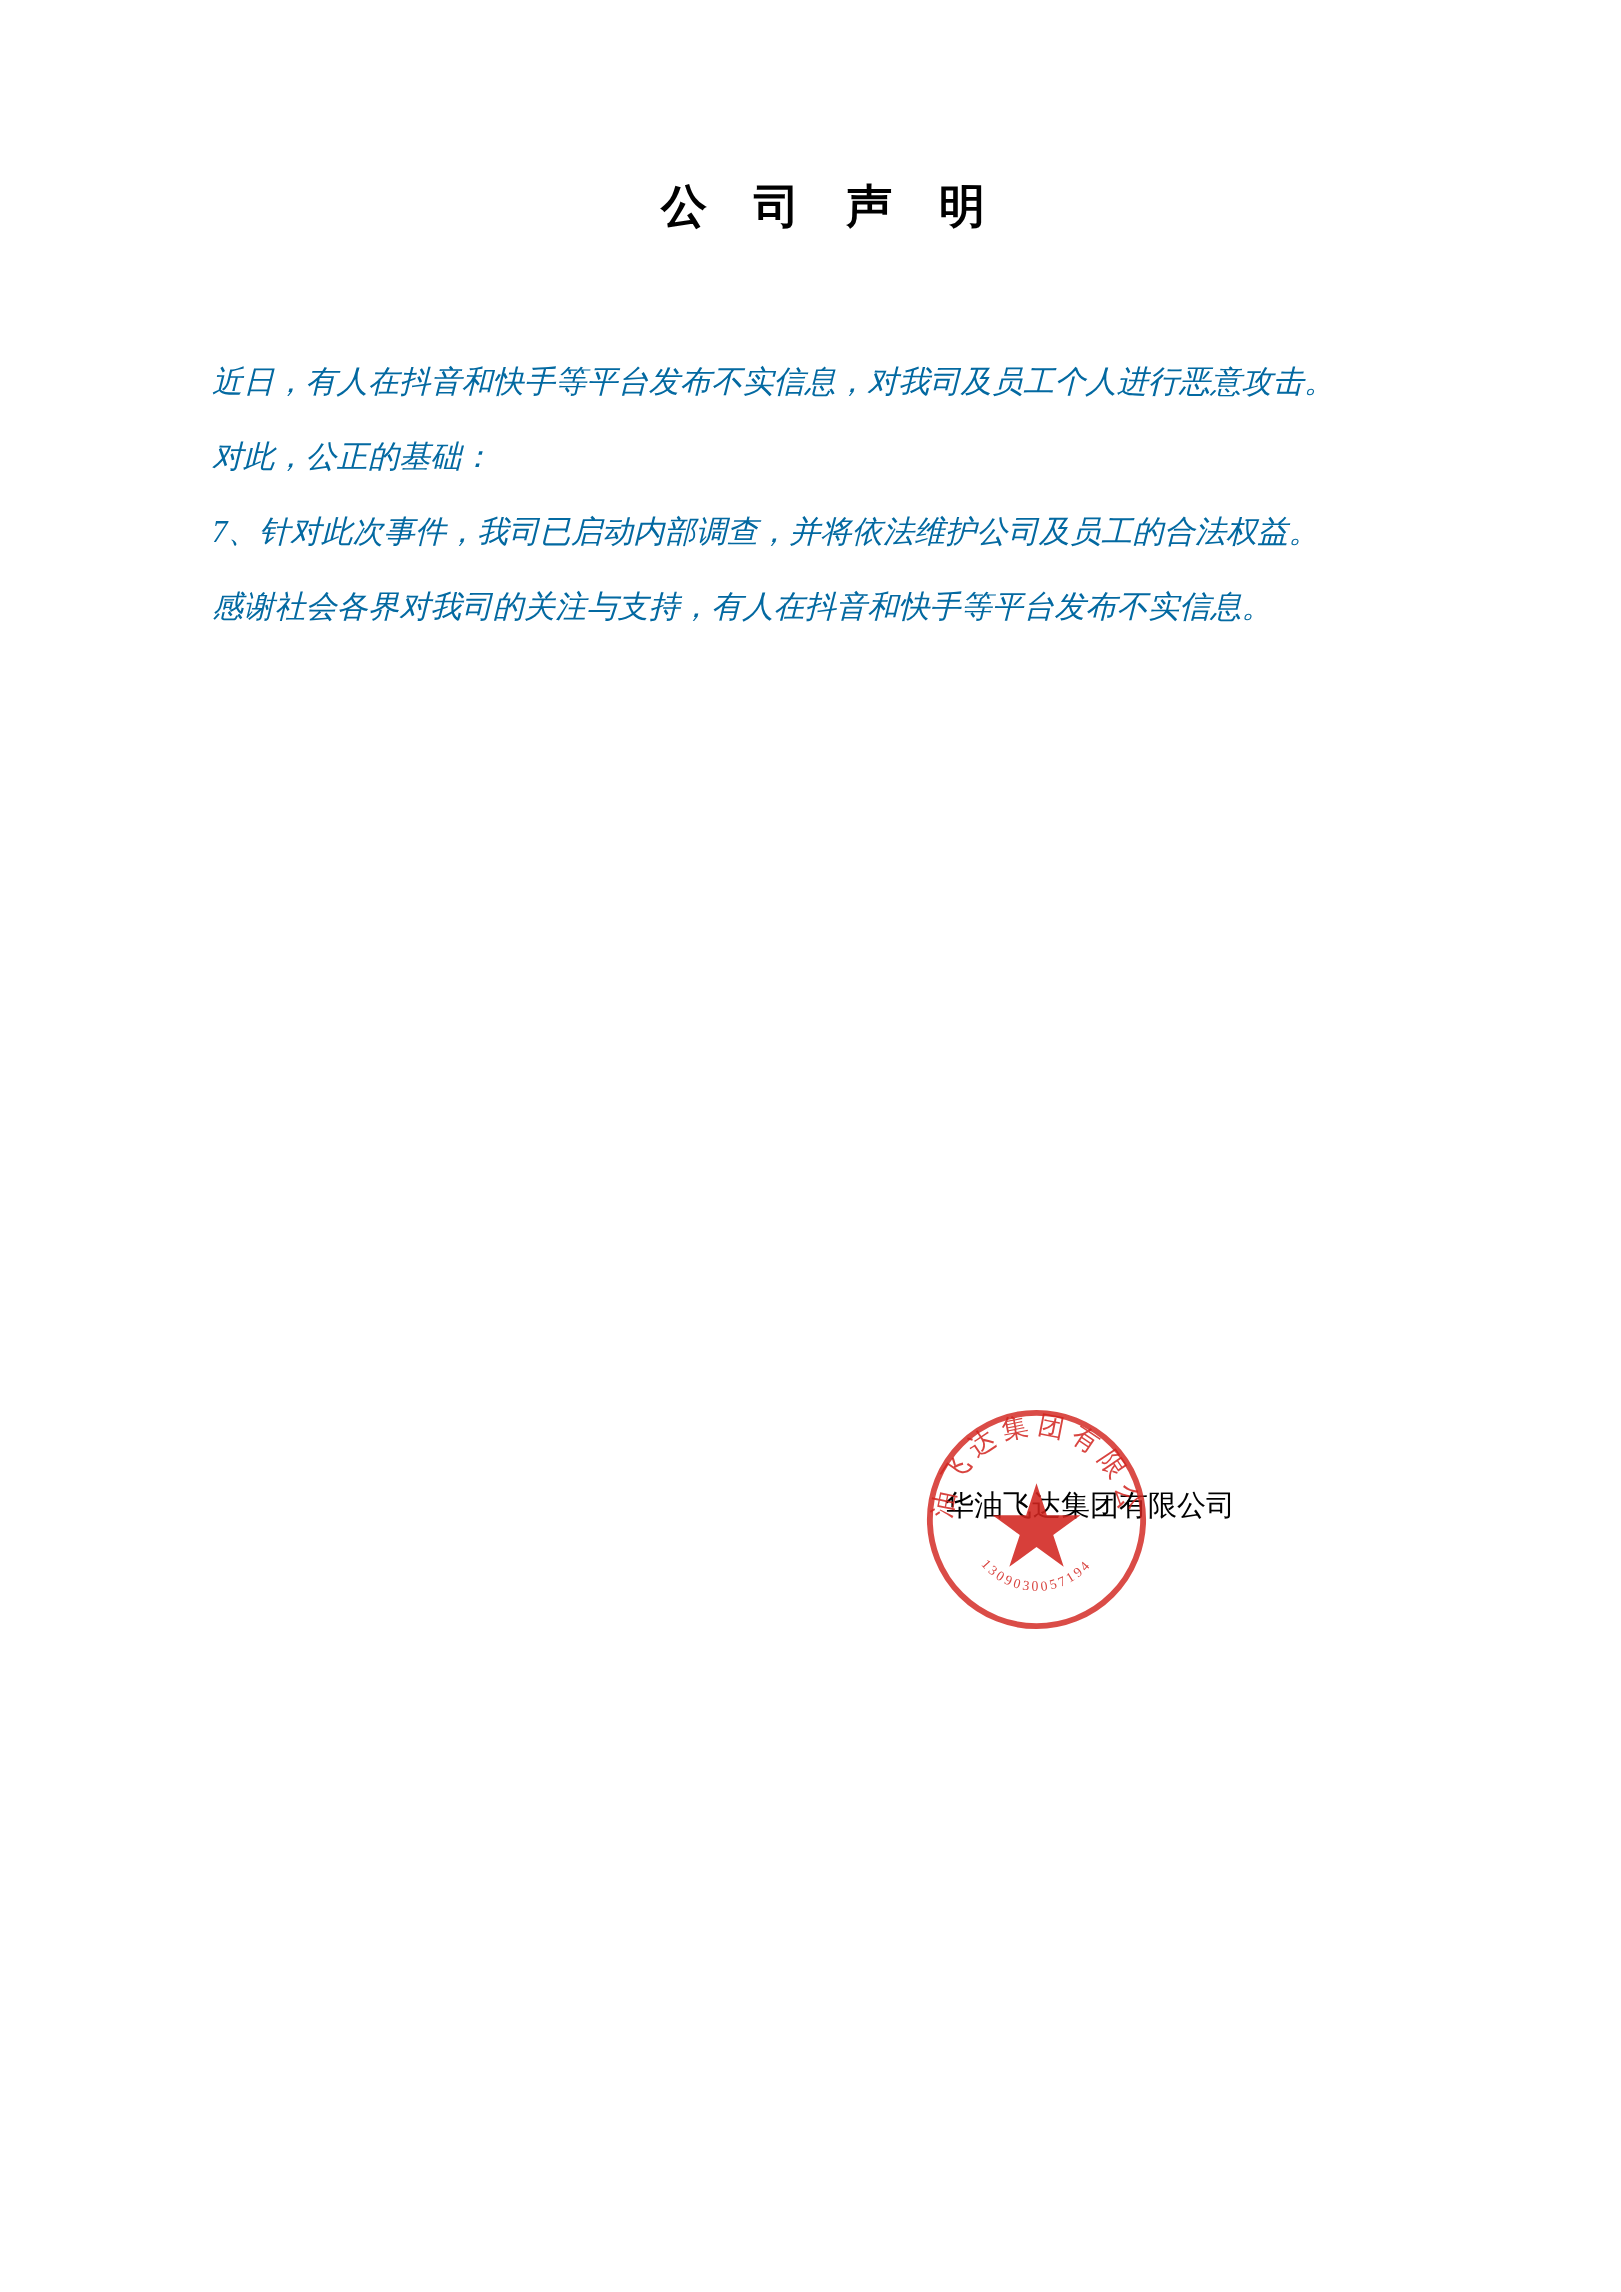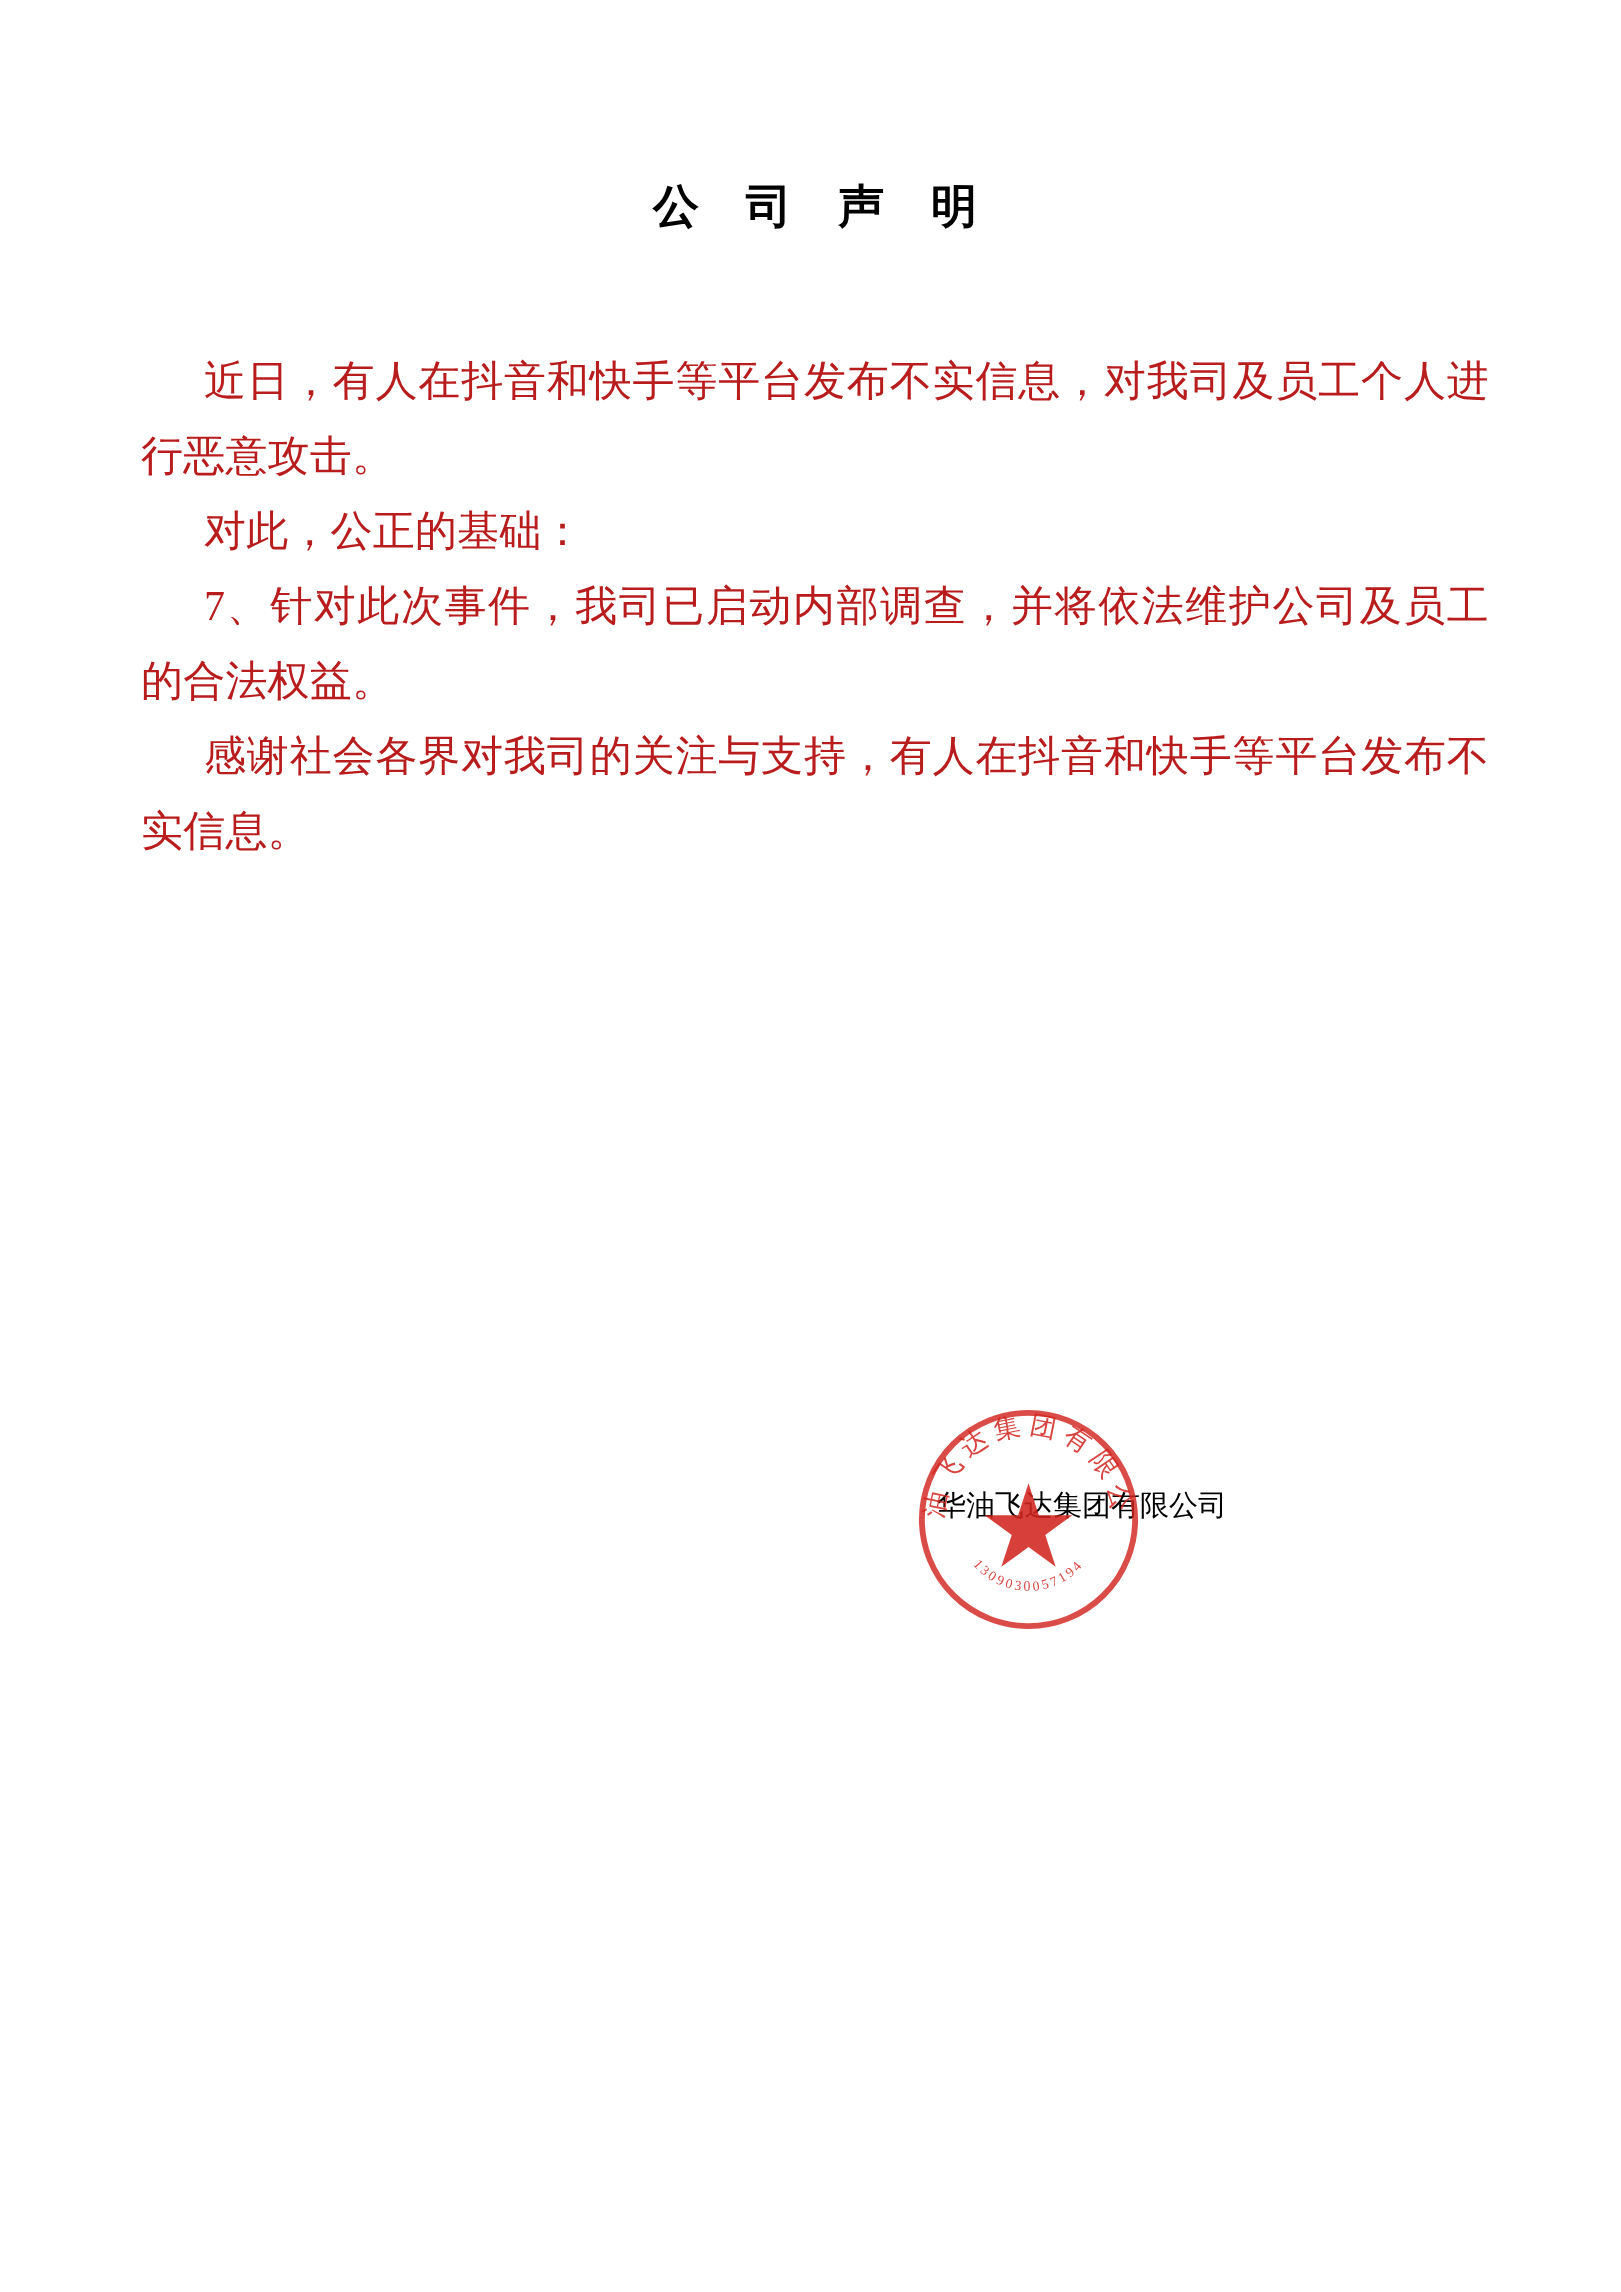--- a/index.html
+++ b/index.html
@@ -10,21 +10,21 @@
   body {
     width: 1621px;
     height: 2293px;
     position: relative;
     font-family: "Liberation Serif", serif;
     color: #000000;
     overflow: hidden;
   }
   .page {
     position: absolute;
-    left: 4px;
+    left: 12px;
     top: 0;
     width: 1321px;
     height: 2293px;
     background: #ffffff;
   }
   .doc-body {
     position: absolute;
     left: 137px;
     top: 147px;
     width: 1348px;
@@ -37,28 +37,29 @@
     color: #000;
     margin: 0 0 0 0;
     padding-top: 29px;
     font-family: "Liberation Serif", serif;
     text-indent: 17.6px;
   }
   .paragraphs {
     margin-top: 106px;
   }
   .para {
-    font-size: 42px;
+    font-size: 31px;
     line-height: 75px;
     text-align: justify;
     text-justify: inter-ideograph;
     text-indent: 63px;
     margin: 0 0 0 0;
-    color: #b91c1c;
+    color: #0369a1;
     letter-spacing: 0.2px;
+    font-style: italic;
   }
   .signature-block {
     position: absolute;
     left: 843px;
     top: 1470px;
     width: 470px;
     text-align: center;
   }
   .sig-line {
     font-size: 29px;

